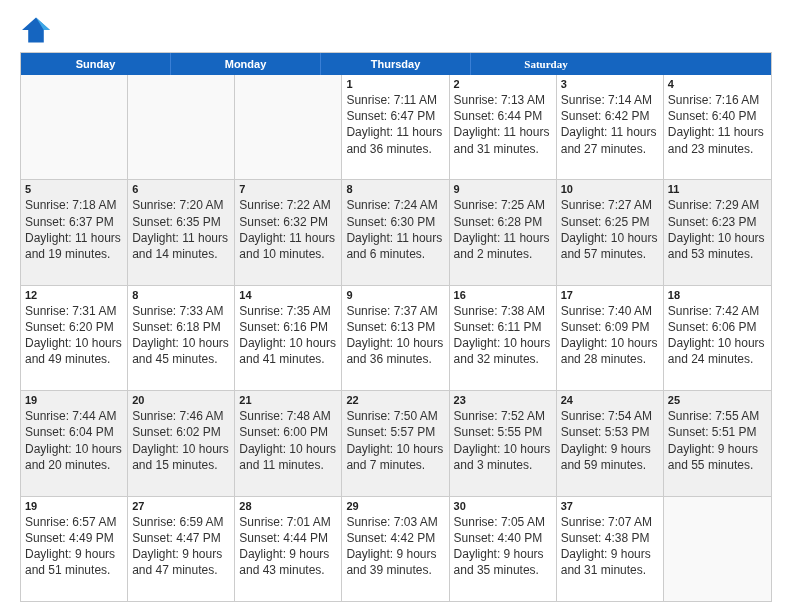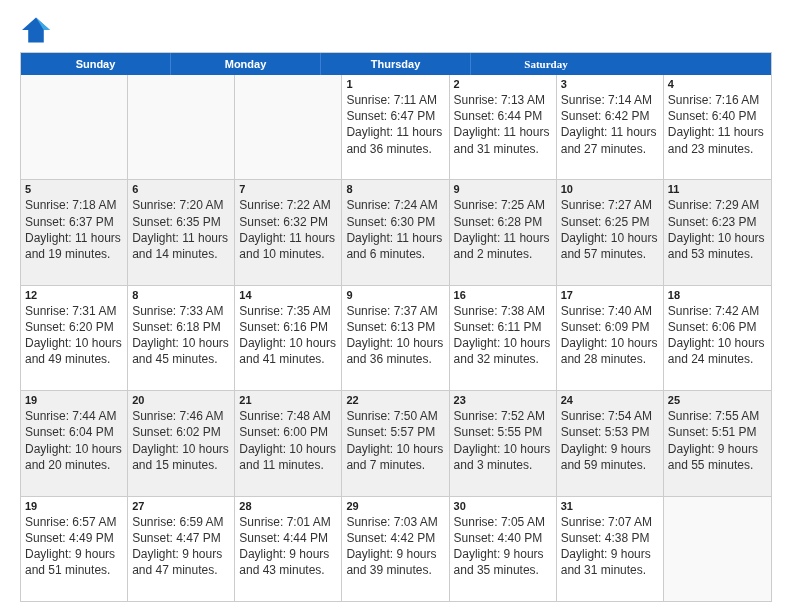--- a/index.html
+++ b/index.html
@@ -281,20 +281,20 @@
           </div>
           <div class="cal-cell">
             <div class="day-num">29</div>
             <div class="day-info">Sunrise: 7:03 AM<br>Sunset: 4:42 PM<br>Daylight: 9 hours<br>and 39 minutes.</div>
           </div>
           <div class="cal-cell">
             <div class="day-num">30</div>
             <div class="day-info">Sunrise: 7:05 AM<br>Sunset: 4:40 PM<br>Daylight: 9 hours<br>and 35 minutes.</div>
           </div>
           <div class="cal-cell">
-            <div class="day-num">31</div>
+            <div class="day-num">37</div>
             <div class="day-info">Sunrise: 7:07 AM<br>Sunset: 4:38 PM<br>Daylight: 9 hours<br>and 31 minutes.</div>
           </div>
           <div class="cal-cell empty"></div>
         </div>
       </div>
   </div>
 </div>
 
 </body></html>

